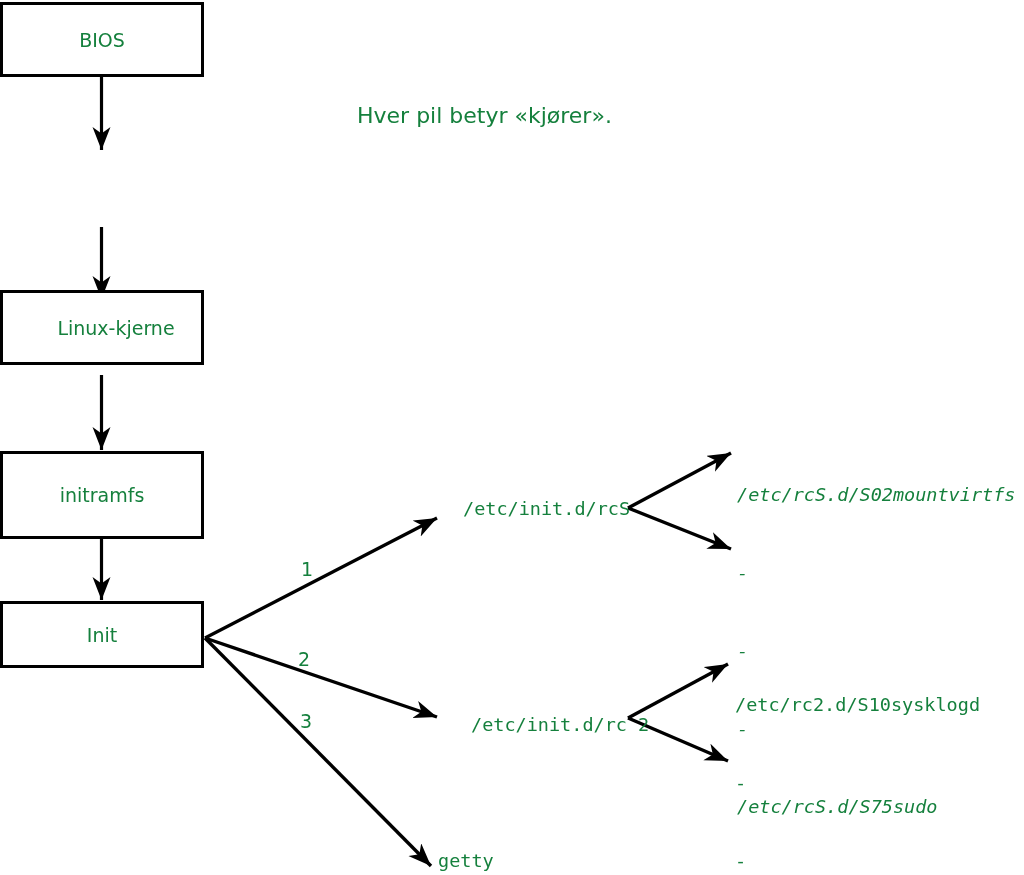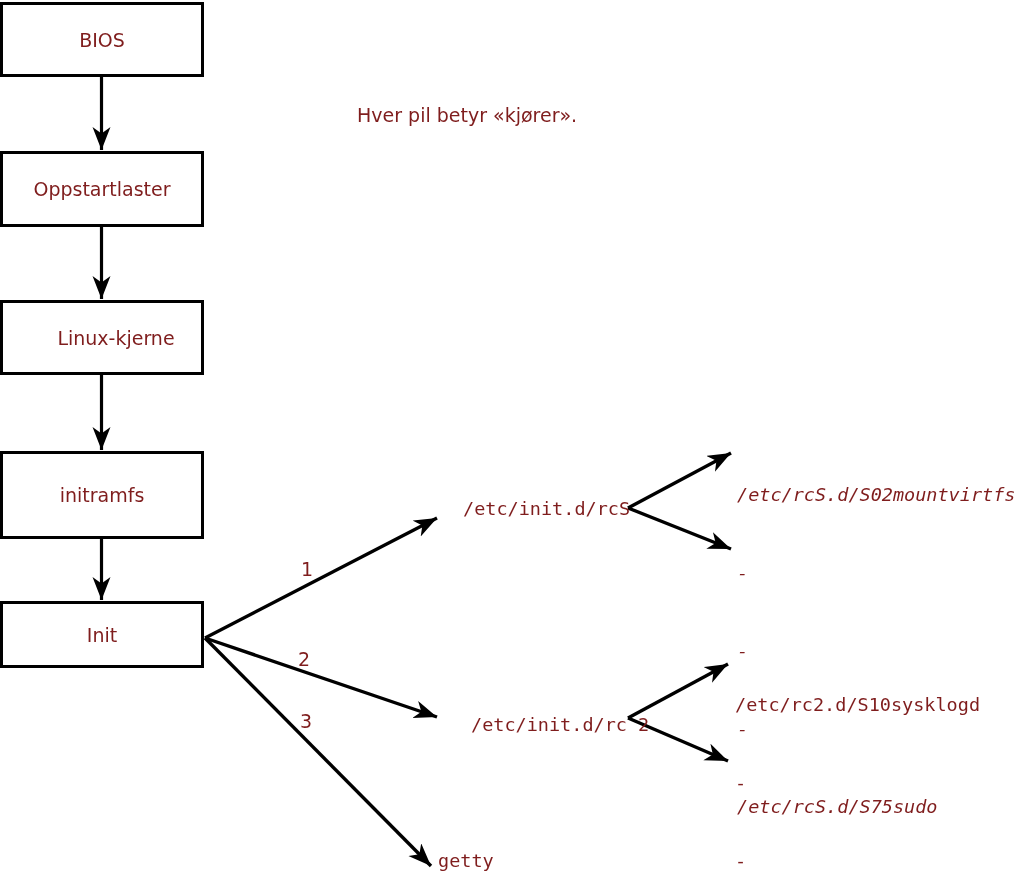--- a/index.html
+++ b/index.html
@@ -7,21 +7,21 @@
     padding: 0;
     background: #ffffff;
   }
   .canvas {
     position: relative;
     width: 1024px;
     height: 875px;
     background: #ffffff;
     overflow: hidden;
     font-family: "DejaVu Sans", "Liberation Sans", sans-serif;
-    color: #7f1d1d;
+    color: #15803d;
   }
   svg.arrow-layer {
     position: absolute;
     left: 0;
     top: 0;
     z-index: 1;
   }
   .flow-box {
     position: absolute;
     left: 0;
@@ -34,21 +34,21 @@
     justify-content: center;
     z-index: 2;
   }
   .flow-box span {
     font-size: 19px;
     line-height: 22px;
     white-space: nowrap;
   }
   .note {
     position: absolute;
-    font-size: 19px;
+    font-size: 22px;
     line-height: 23px;
     white-space: nowrap;
     z-index: 2;
   }
   .arrow-num {
     position: absolute;
     font-size: 19px;
     line-height: 22px;
     z-index: 2;
   }
@@ -88,24 +88,21 @@
     <line x1="628" y1="508" x2="731" y2="453" stroke="#000000" stroke-width="3.4" marker-end="url(#ah)"></line>
     <line x1="628" y1="508" x2="731" y2="549" stroke="#000000" stroke-width="3.4" marker-end="url(#ah)"></line>
 
     <line x1="628" y1="718" x2="728" y2="664" stroke="#000000" stroke-width="3.4" marker-end="url(#ah)"></line>
     <line x1="628" y1="718" x2="728" y2="761" stroke="#000000" stroke-width="3.4" marker-end="url(#ah)"></line>
   </svg>
 
   <div class="flow-box" style="top:2px; height:75px;">
     <span>BIOS</span>
   </div>
-  <div class="flow-box" style="top:151px; height:76px;">
-    <span>Oppstartlaster</span>
-  </div>
-  <div class="flow-box" style="top:300px; height:75px;padding-left:28px;">
+  <div class="flow-box" style="top:290px; height:75px;padding-left:28px;">
     <span>Linux-kjerne</span>
   </div>
   <div class="flow-box" style="top:451px; height:88px;">
     <span>initramfs</span>
   </div>
   <div class="flow-box" style="top:601px; height:67px;">
     <span>Init</span>
   </div>
 
   <div class="note" style="left:357px; top:104px;">Hver pil betyr «kjører».</div>

